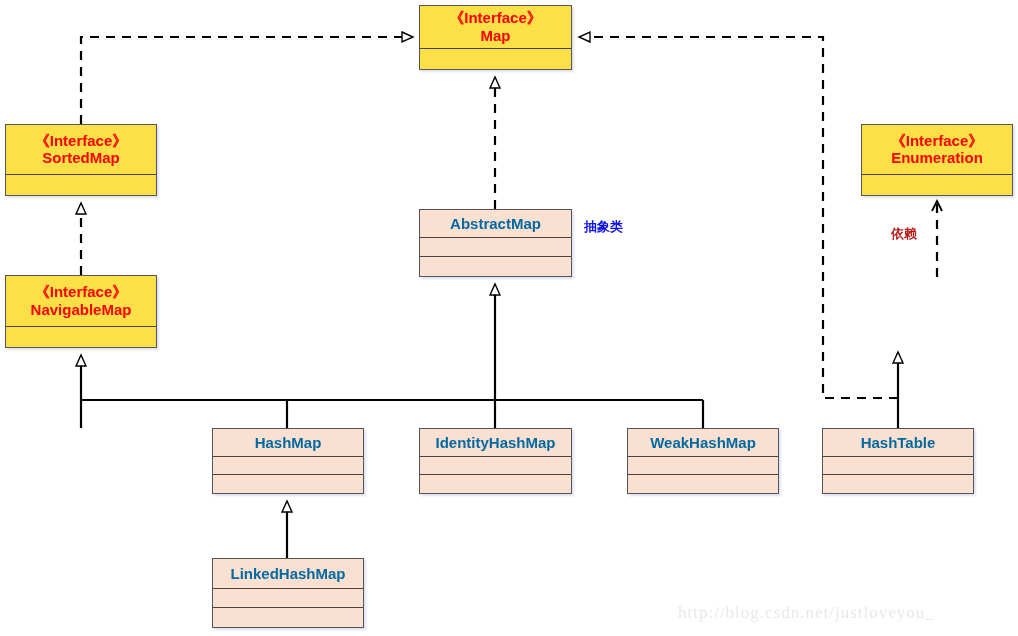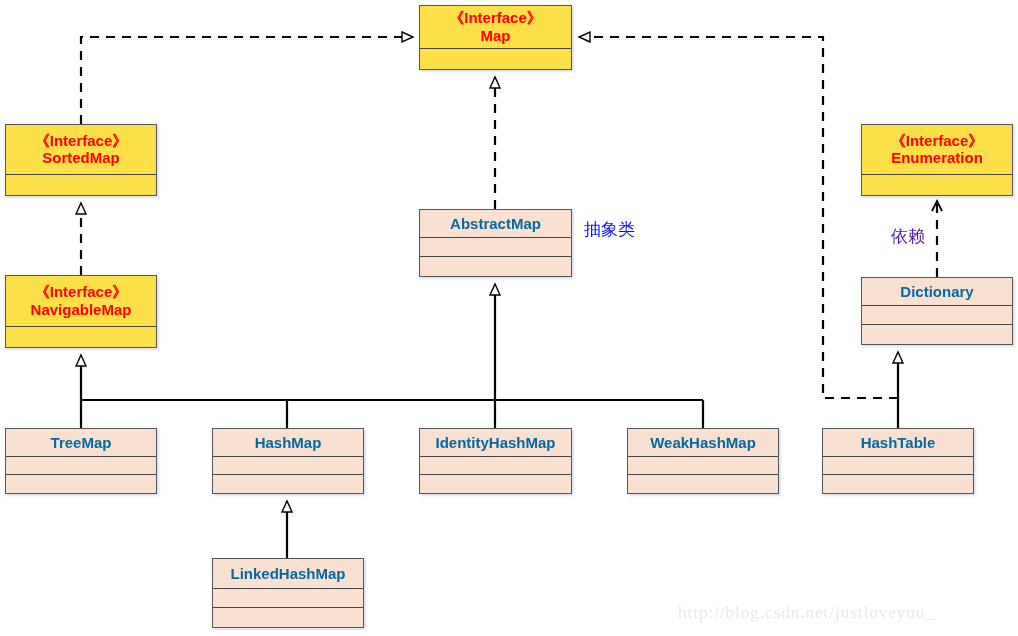--- a/index.html
+++ b/index.html
@@ -35,26 +35,26 @@
   }
   .iface .hdr{color:#ff0000;font-weight:bold;font-size:15px;padding:3px 2px 4px;}
   .cls .hdr{color:#0369a1;font-weight:bold;font-size:15px;padding:4px 2px;}
   .hdr .stereo{font-size:15px;letter-spacing:0px;}
   .hdr .nm{font-size:15px;}
   .sect{box-sizing:border-box;height:21px;border-bottom:1px solid #444;}
   .sect.last{border-bottom:none;}
 
   .note{
     position:absolute;
-    font-weight:normal;
-    font-size:17px;
+    font-weight:bold;
+    font-size:13px;
     white-space:nowrap;
   }
   .note.blue{color:#1111ee;}
-  .note.red{color:#4c1d95;}
+  .note.red{color:#b91c1c;}
 
   .watermark{
     position:absolute;
     color:#e8e8e8;
     font-family:"Liberation Serif","DejaVu Serif",serif;
     font-size:17px;
     letter-spacing:1px;
     white-space:nowrap;
   }
 </style>
@@ -148,35 +148,21 @@
   </div>
 
   <div class="uml-box cls" style="left:419px;top:209px;width:153px;height:68px;">
     <div class="hdr" style="height:28px;">
       <span class="nm">AbstractMap</span>
     </div>
     <div class="sect" style="height:19px;"></div>
     <div class="sect last" style="height:19px;"></div>
   </div>
 
-  <div class="uml-box cls" style="left:861px;top:277px;width:152px;height:68px;">
-    <div class="hdr" style="height:28px;">
-      <span class="nm">Dictionary</span>
-    </div>
-    <div class="sect" style="height:19px;"></div>
-    <div class="sect last" style="height:19px;"></div>
-  </div>
-
-  <div class="uml-box cls" style="left:5px;top:428px;width:152px;height:66px;">
-    <div class="hdr" style="height:28px;">
-      <span class="nm">TreeMap</span>
-    </div>
-    <div class="sect" style="height:18px;"></div>
-    <div class="sect last" style="height:18px;"></div>
-  </div>
+
 
   <div class="uml-box cls" style="left:212px;top:428px;width:152px;height:66px;">
     <div class="hdr" style="height:28px;">
       <span class="nm">HashMap</span>
     </div>
     <div class="sect" style="height:18px;"></div>
     <div class="sect last" style="height:18px;"></div>
   </div>
 
   <div class="uml-box cls" style="left:419px;top:428px;width:153px;height:66px;">

